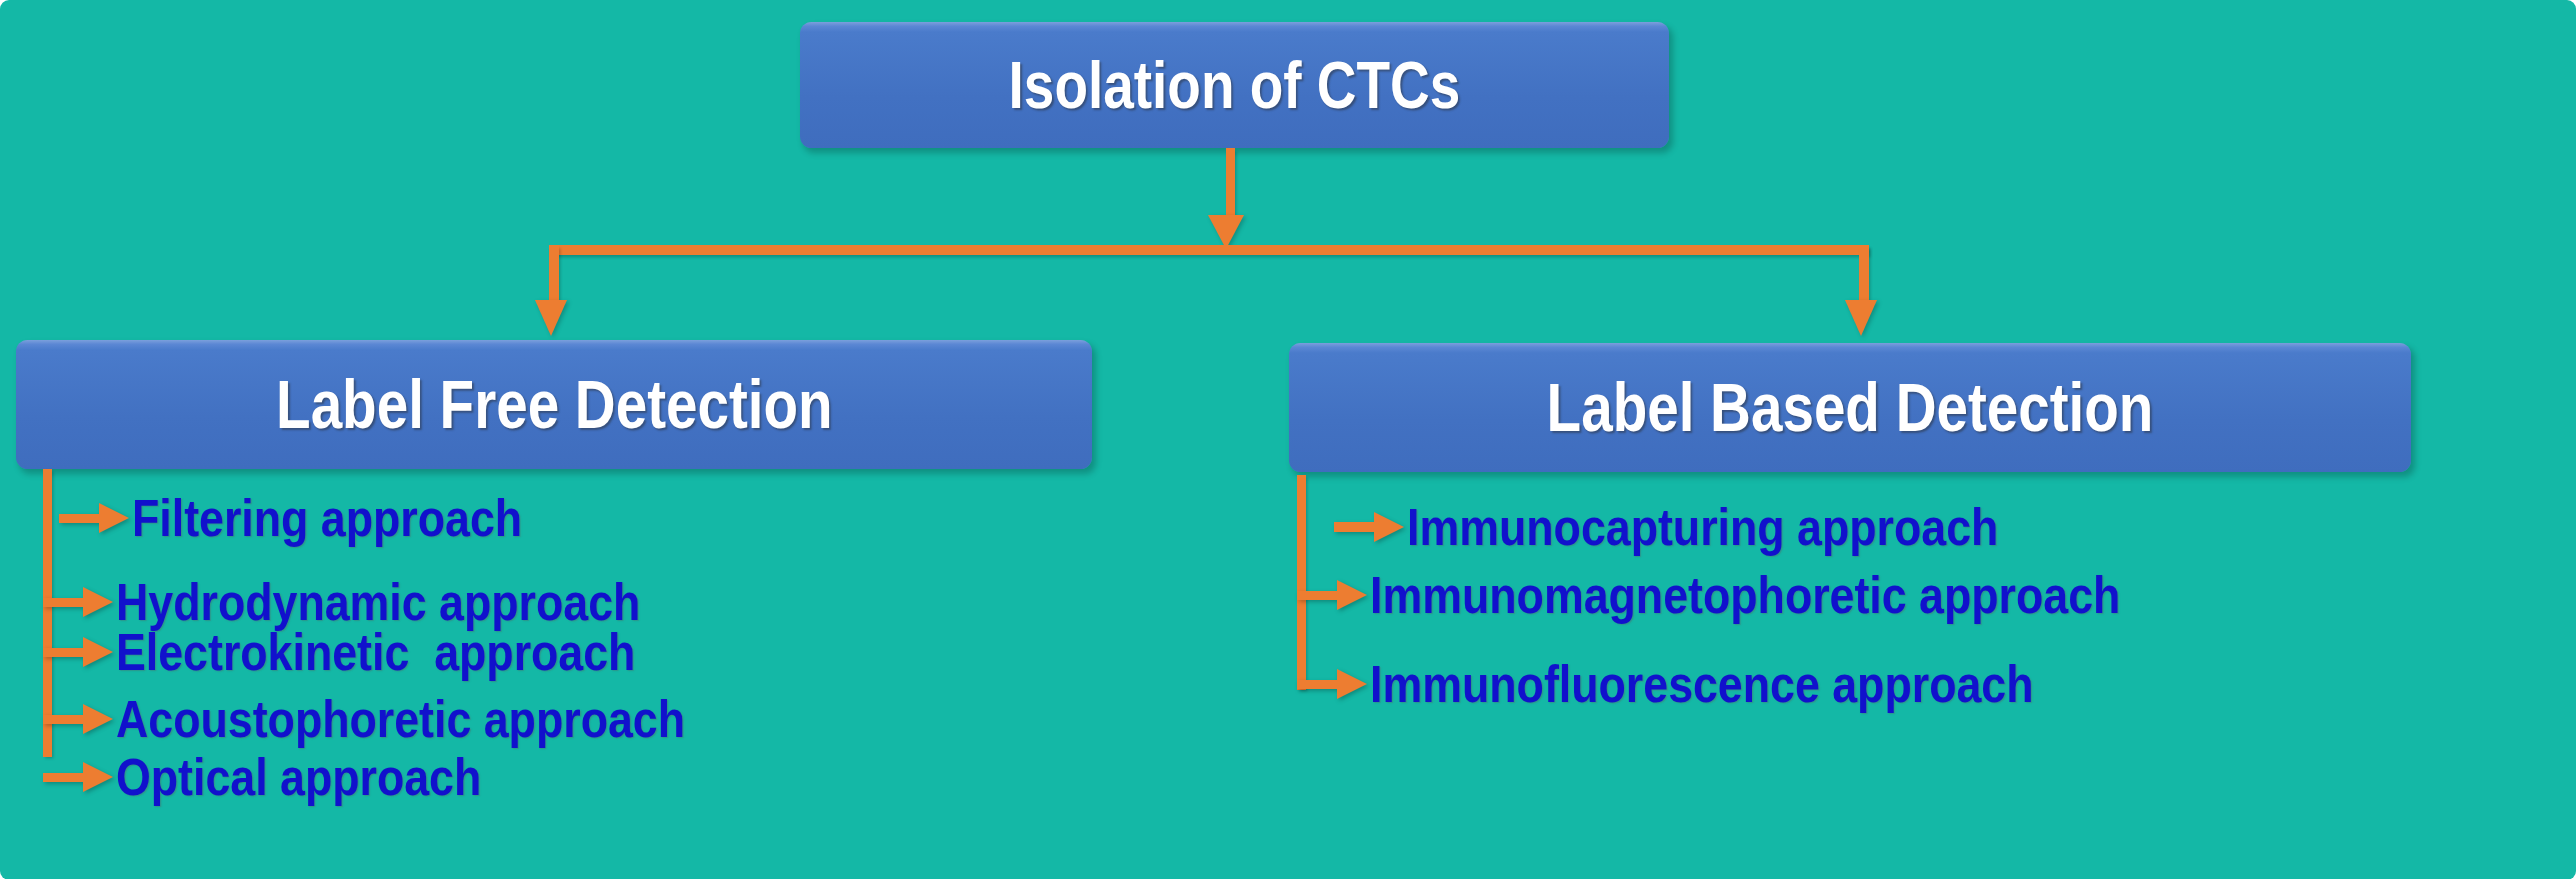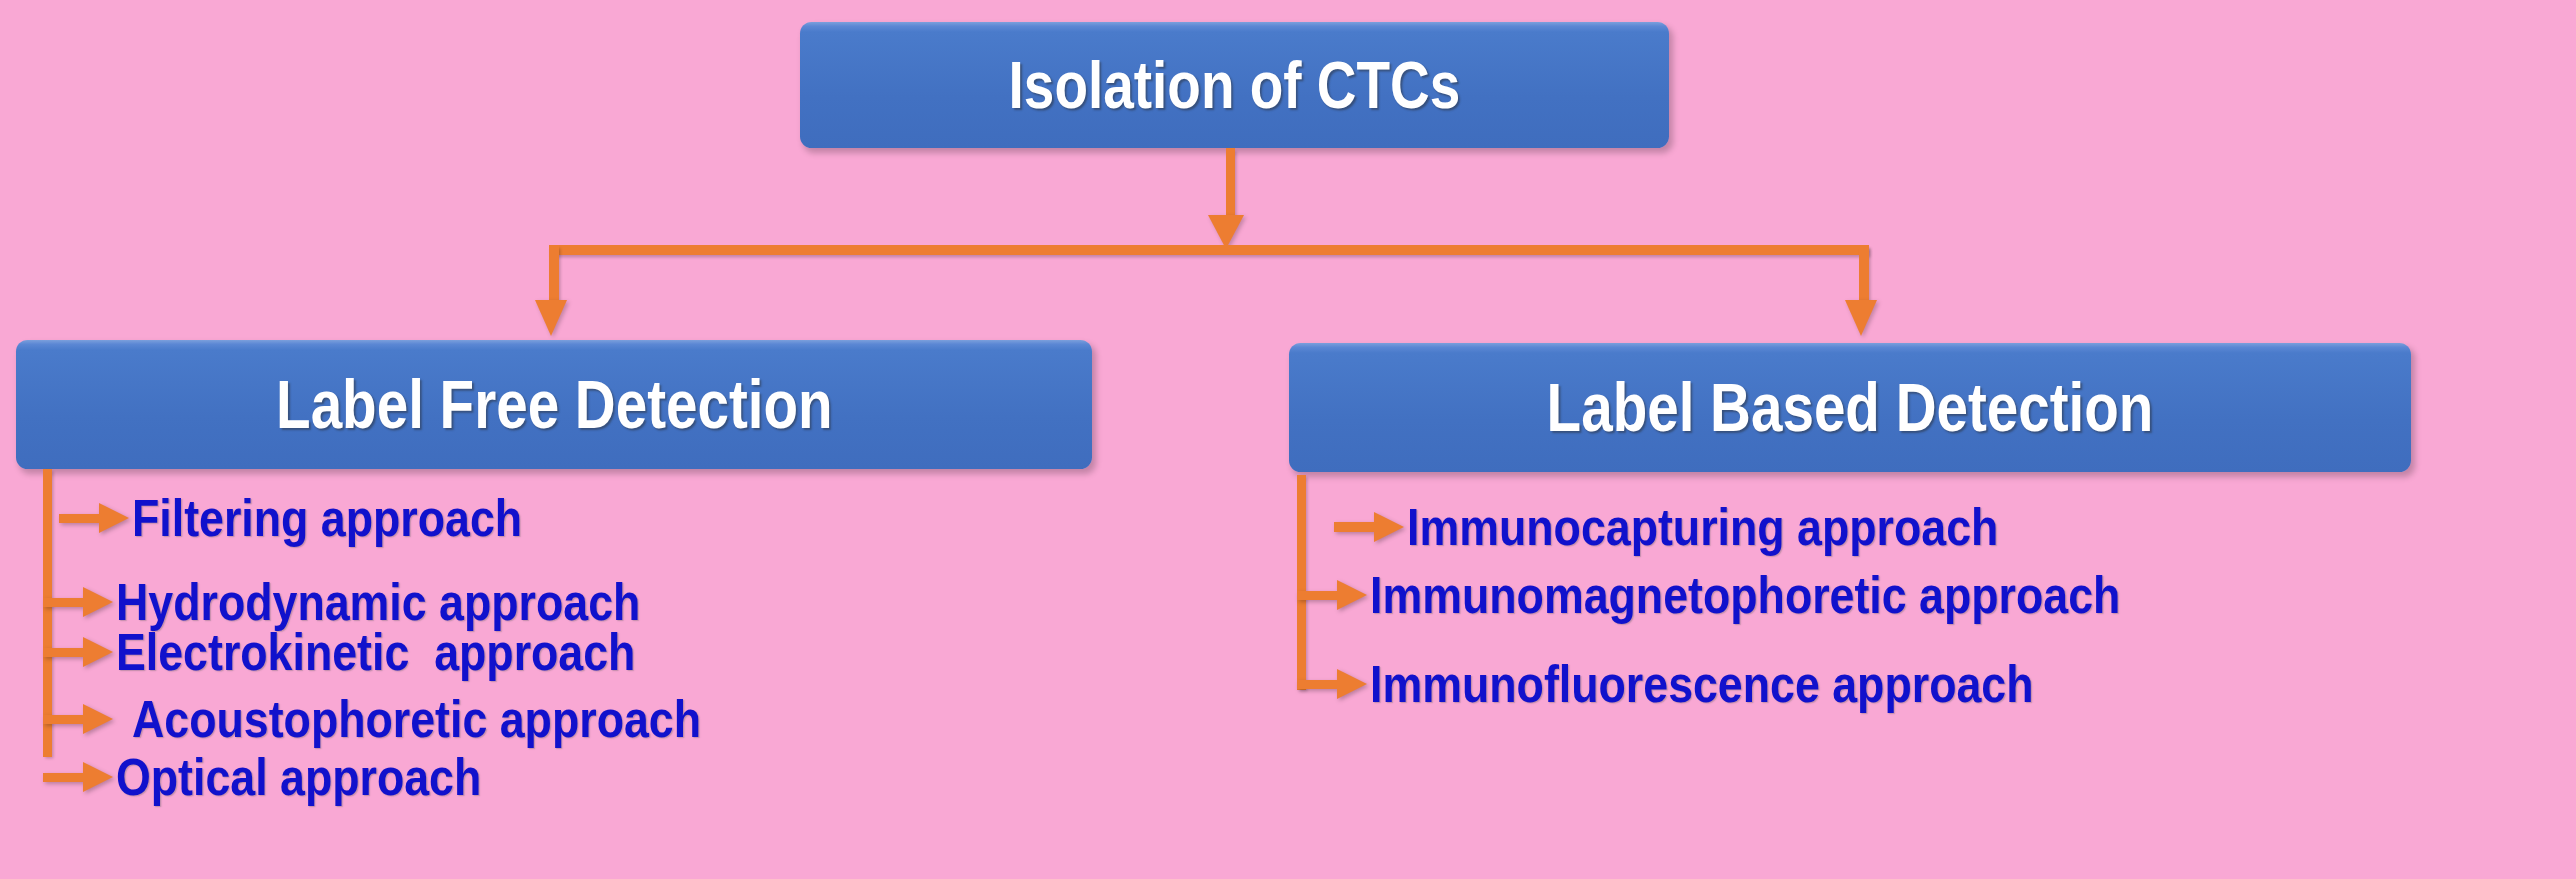--- a/index.html
+++ b/index.html
@@ -7,22 +7,23 @@
     padding: 0;
     background: #ffffff;
   }
   body {
     font-family: "Liberation Sans", sans-serif;
   }
   #canvas {
     position: relative;
     width: 2576px;
     height: 880px;
-    background: #f9a8d4;
+    background: #14b8a6;
     overflow: hidden;
+    border-radius: 9px;
   }
 
   
   .node-box {
     position: absolute;
     border-radius: 11.5px;
     background: linear-gradient(180deg,
         #7b9fdc 0px,
         #5b87d4 4.3px,
         #4a7bcb 10px,
@@ -236,21 +237,21 @@
     </div>
 
     <div class="bullet-row" style="left:0px; top:150px;">
       <span class="bullet-arrow">
           <span class="shaft"></span>
           <span class="head"></span>
         </span>
       <span class="bullet-text">Electrokinetic  approach</span>
     </div>
 
-    <div class="bullet-row" style="left:0px; top:217px;gap:16px;">
+    <div class="bullet-row" style="left:0px; top:217px;">
       <span class="bullet-arrow">
           <span class="shaft"></span>
           <span class="head"></span>
         </span>
       <span class="bullet-text">Acoustophoretic approach</span>
     </div>
 
     <div class="bullet-row" style="left:0px; top:275px;">
       <span class="bullet-arrow">
           <span class="shaft"></span>

